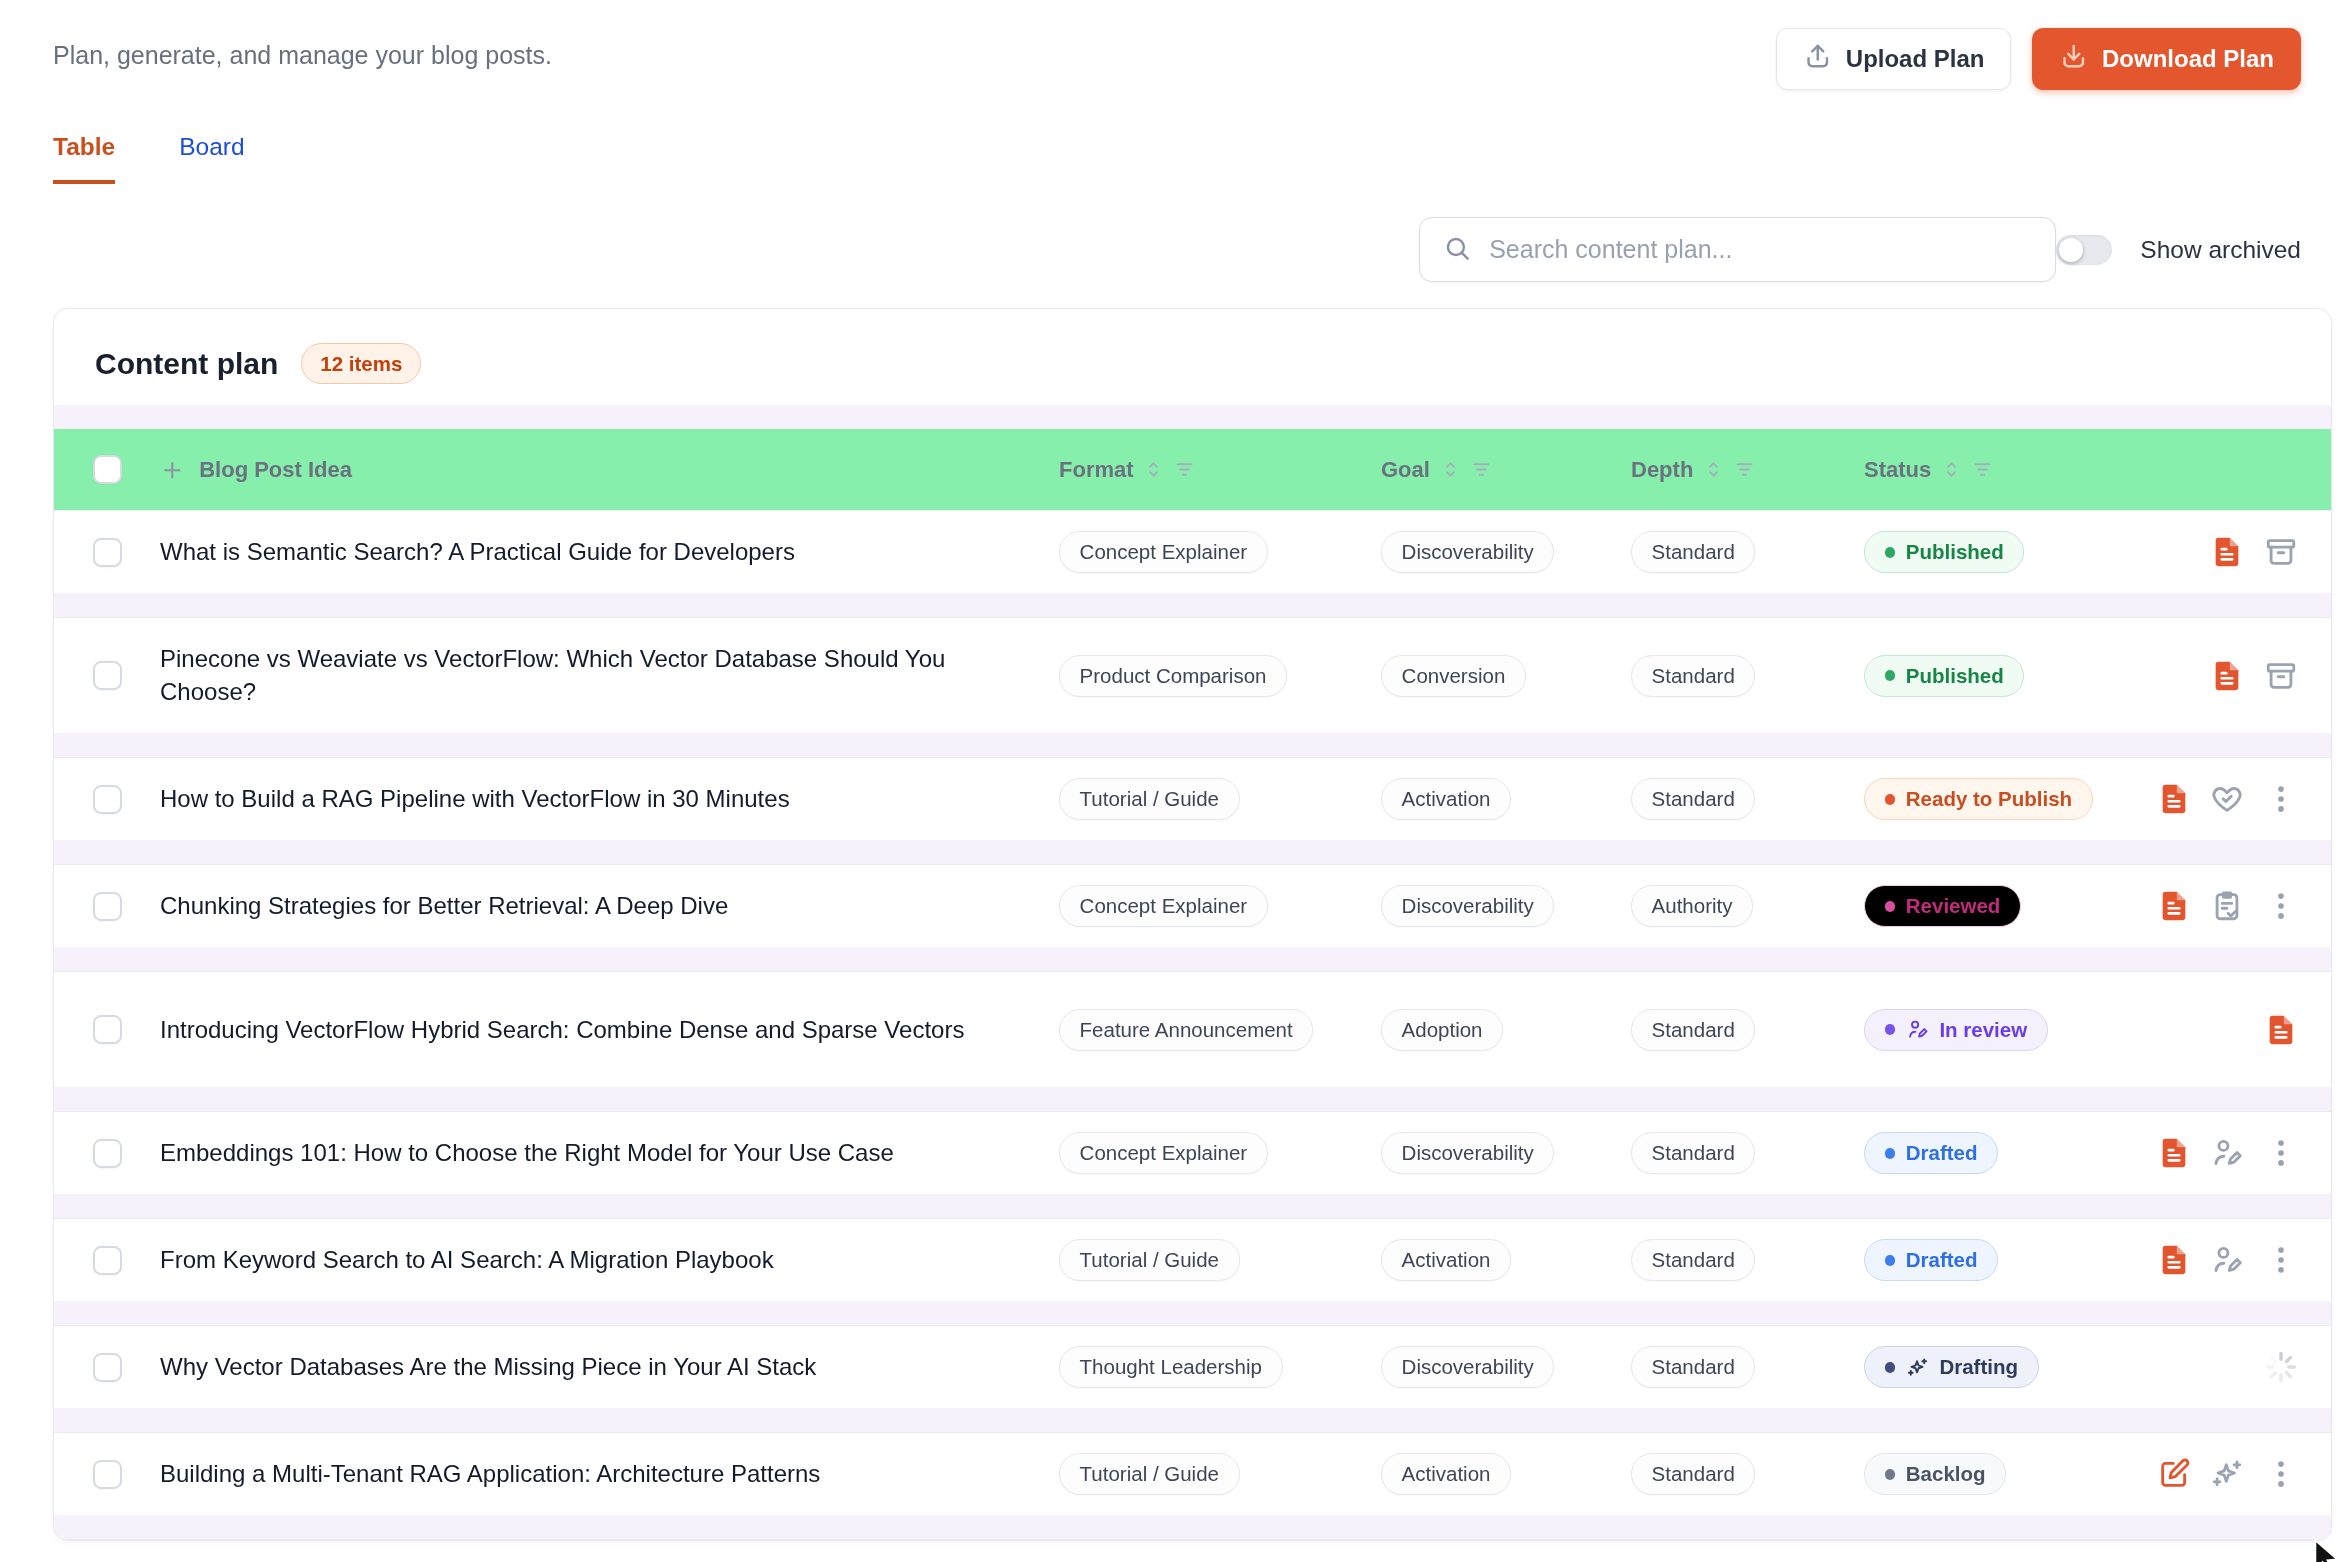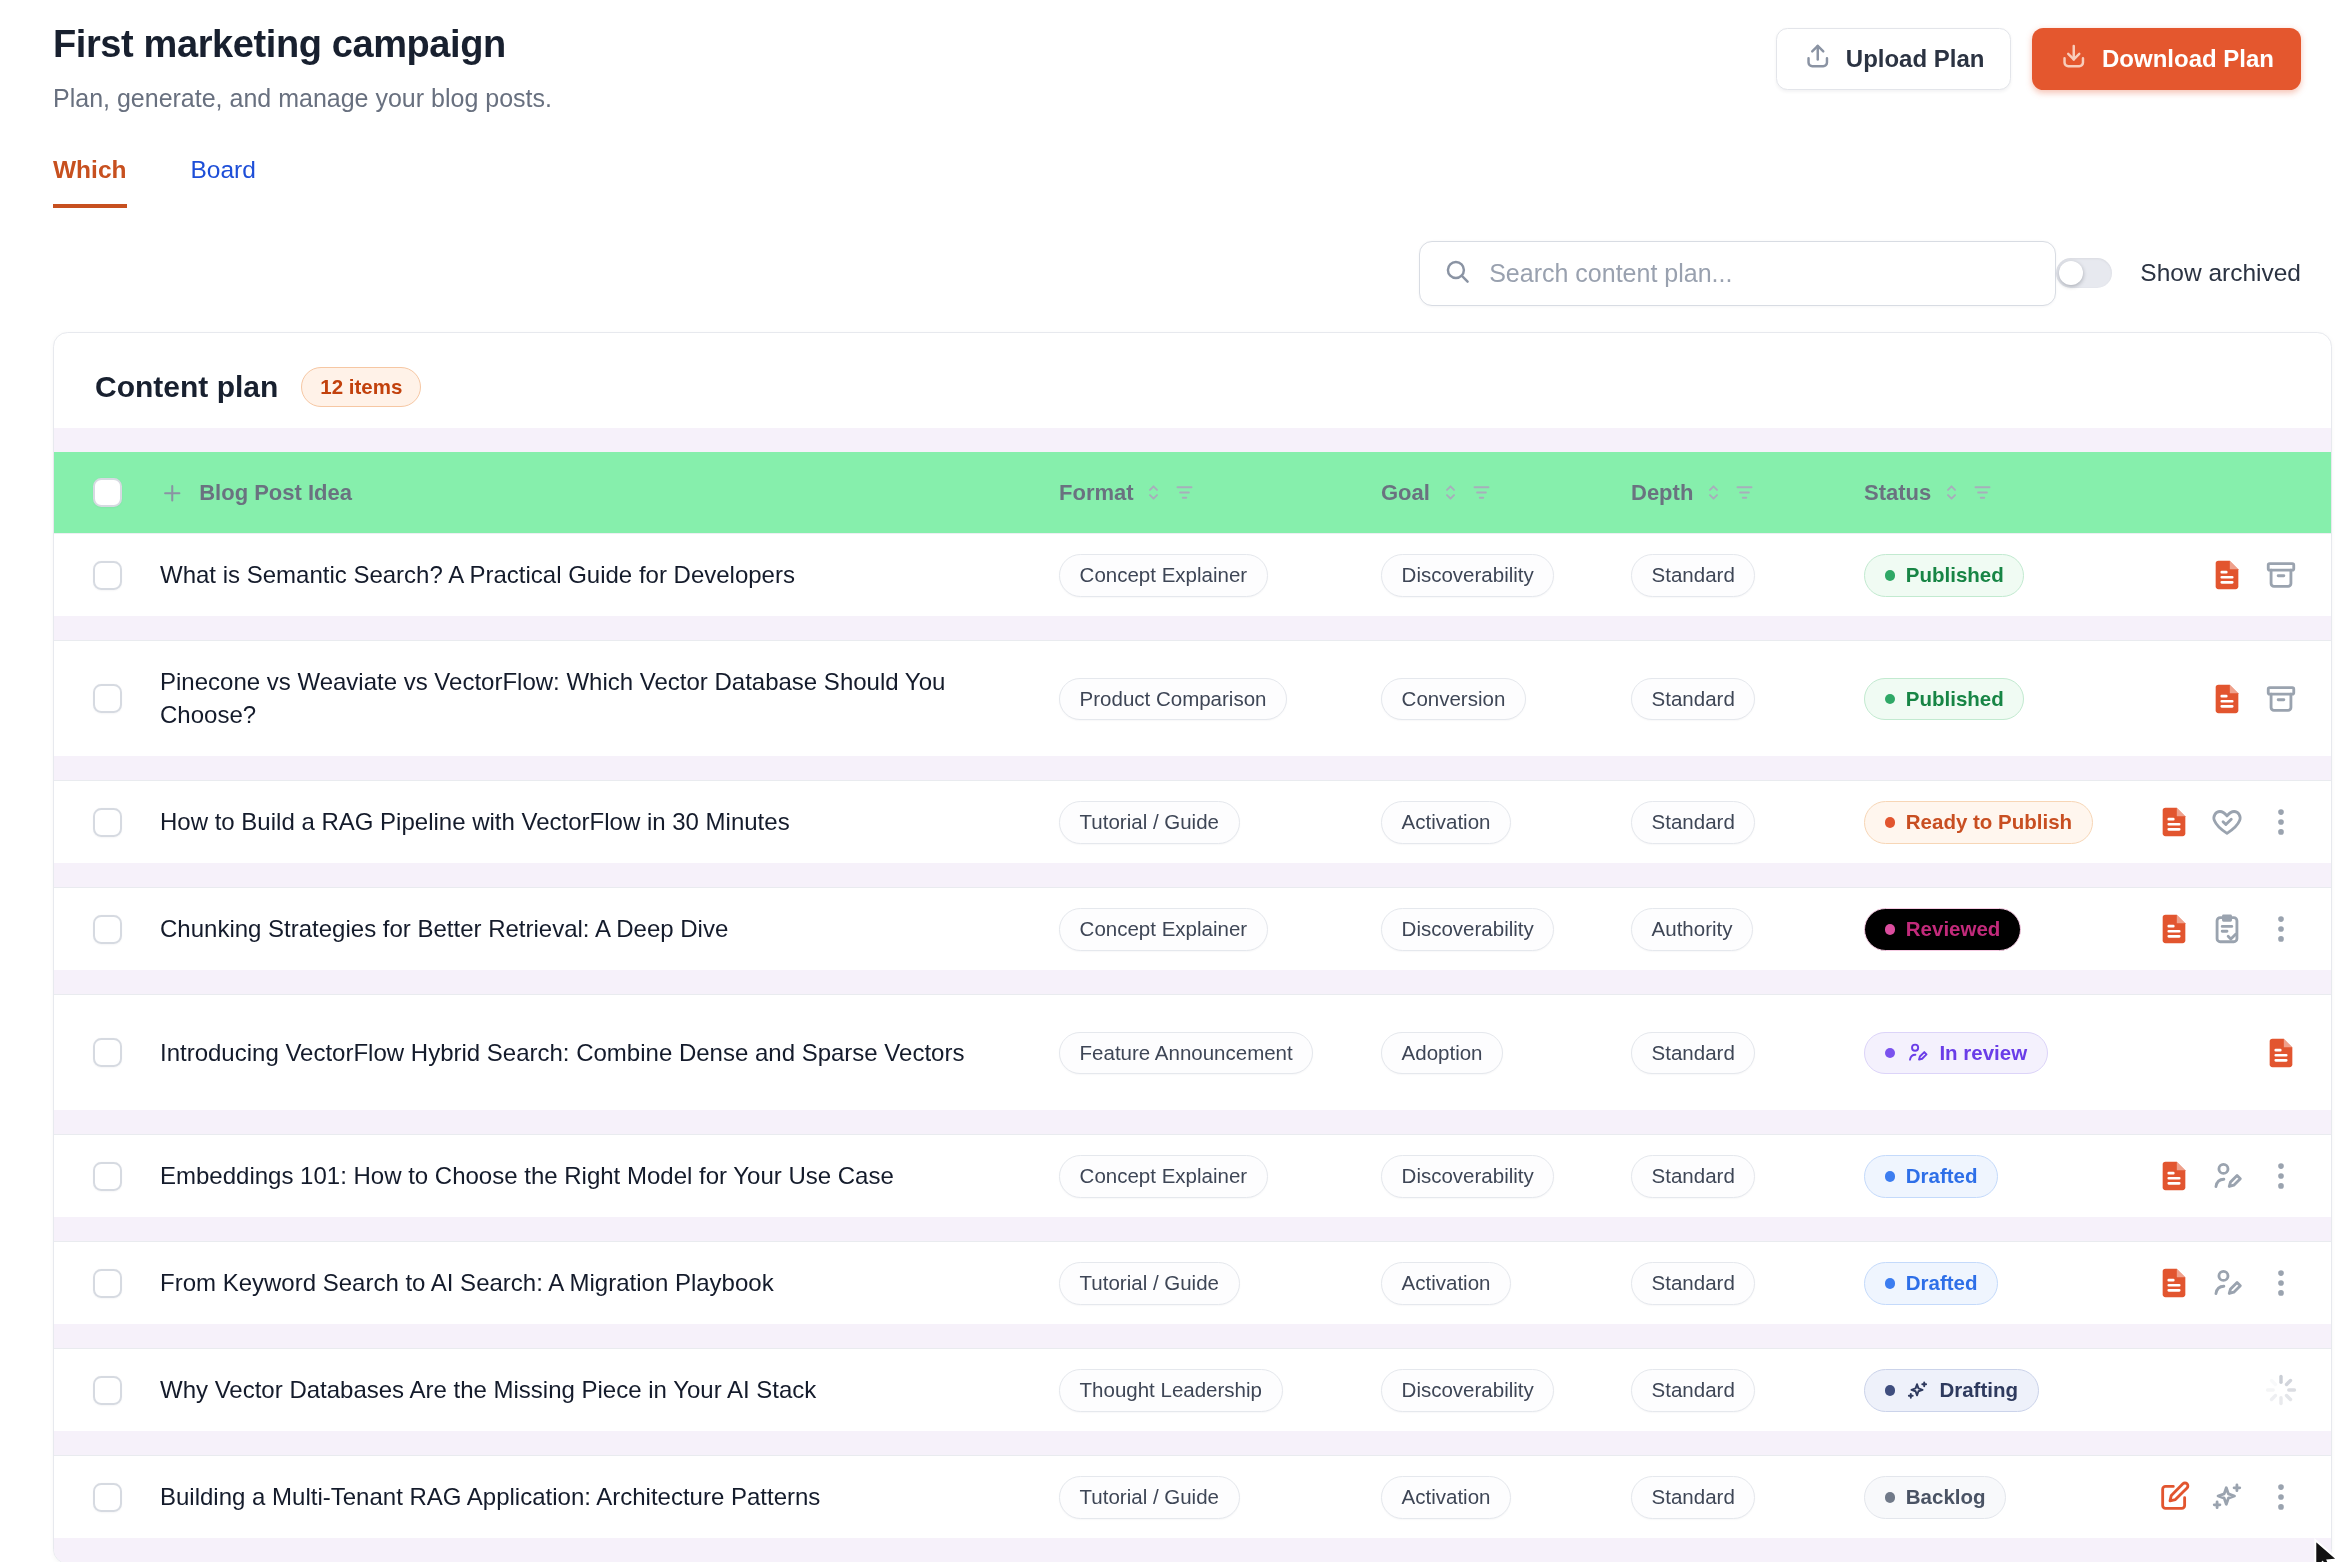--- a/index.html
+++ b/index.html
@@ -84,21 +84,20 @@
 
   .cursor { position:absolute; left:2309px; top:1537px; width:38px; height:38px; }
 </style>
 </head>
 <body>
 
 <div class="page">
 
   <div class="topbar">
     <div>
-      <h1 class="page-title">First marketing campaign</h1>
       <p class="page-subtitle">Plan, generate, and manage your blog posts.</p>
     </div>
     <div class="header-actions">
       <button class="btn btn-secondary">
         <span>
           <svg viewBox="0 0 24 24" fill="none" stroke="currentColor" stroke-width="2" stroke-linecap="round" stroke-linejoin="round" width="29.5" height="29.5">
               <path d="M12 15V4"></path>
               <path d="M7.5 8.5 12 4l4.5 4.5"></path>
               <path d="M4.5 14v3.5a3 3 0 0 0 3 3h9a3 3 0 0 0 3-3V14"></path>
             </svg>
@@ -112,21 +111,21 @@
               <path d="M7.5 10.5 12 15l4.5-4.5"></path>
               <path d="M4.5 14v3.5a3 3 0 0 0 3 3h9a3 3 0 0 0 3-3V14"></path>
             </svg>
         </span>
         <span>Download Plan</span>
       </button>
     </div>
   </div>
 
   <div class="tabs">
-    <div class="tab active">Which</div>
+    <div class="tab active">Table</div>
     <div class="tab">Board</div>
   </div>
 
   <div class="controls">
     <div class="search-box">
       <span>
         <svg viewBox="0 0 24 24" fill="none" stroke="currentColor" stroke-width="2" stroke-linecap="round" width="29.5" height="29.5">
             <circle cx="10.5" cy="10.5" r="6.5"></circle>
             <path d="m20 20-4.8-4.8"></path>
           </svg>

